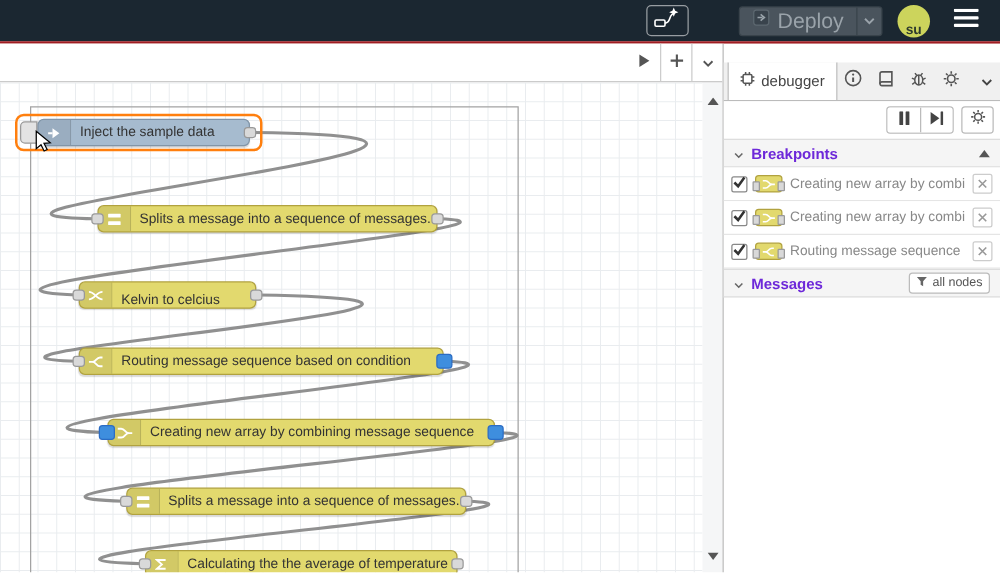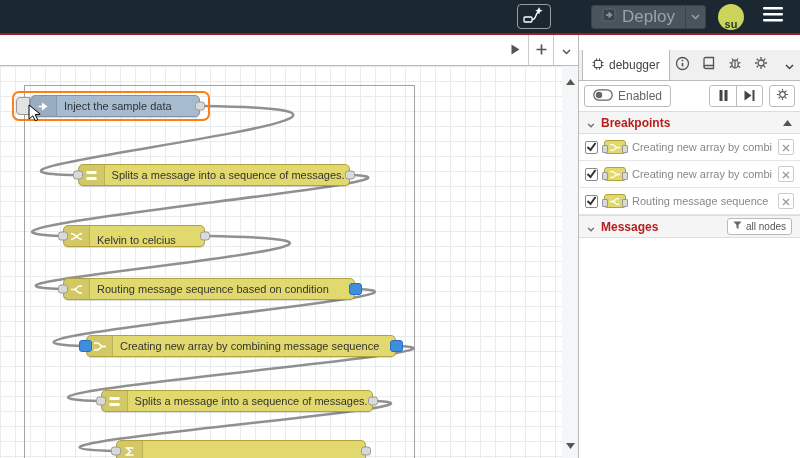--- a/index.html
+++ b/index.html
@@ -80,21 +80,21 @@
                  border:1px solid #bbb; border-radius:3px; background:#fff; color:#666; font-size:12px; cursor:pointer; }
   .btn-group { margin-left:auto; display:flex; border:1px solid #bbb; border-radius:3px; overflow:hidden; }
   .sq-btn { width:26px; height:20px; display:flex; align-items:center; justify-content:center;
             background:#fff; cursor:pointer; }
   .btn-group .sq-btn + .sq-btn { border-left:1px solid #bbb; }
   .gear-btn { width:26px; height:22px; border:1px solid #bbb; border-radius:3px; margin-left:6px;
             display:flex; align-items:center; justify-content:center; background:#fff; cursor:pointer; }
 
   .sect-header { height:23px; background:#f5f5f5; border-top:1px solid #ddd; border-bottom:1px solid #ddd;
                  display:flex; align-items:center; gap:6px; padding:0 8px; cursor:pointer; }
-  .sect-title { font-size:12px; font-weight:bold; color:#b91c1c; }
+  .sect-title { font-size:12px; font-weight:bold; color:#6d28d9; }
   .sect-header .right { margin-left:auto; display:flex; align-items:center; }
 
   .bp-row { height:27px; display:flex; align-items:center; gap:6px; padding:0 6px;
             border-bottom:1px solid #e5e5e5; background:#fff; }
   .chk { width:13px; height:13px; border:1px solid #888; border-radius:2px; background:#fff;
          display:flex; align-items:center; justify-content:center; cursor:pointer; flex:none; }
   .mini-node { position:relative; width:22px; height:14px; background:#e2d96e; border:1px solid #b1a23f;
          border-radius:3px; display:flex; align-items:center; justify-content:center; flex:none; }
   .mini-node::before, .mini-node::after { content:""; position:absolute; top:4px; width:4px; height:6px;
          background:#d9d9d9; border:1px solid #999; border-radius:1px; }
@@ -254,20 +254,21 @@
         <span class="port in"></span>
         <span class="port out"></span>
       </div>
 
       <div class="node yellow" style="left:116px; top:374px; width:250px;">
         <span class="nicon">
           <svg width="10" height="11" viewBox="0 0 10 11" fill="none" stroke="#fff" stroke-width="1.5">
               <path d="M8.5,2 H1.5 L5.5,5.5 L1.5,9 H8.5"></path>
             </svg>
         </span>
+        <span class="nlabel">Calculating the the average of temperature</span>
         <span class="port in"></span>
         <span class="port out"></span>
       </div>
 
       <div class="cursor">
         <svg width="14" height="19" viewBox="0 0 14 19">
             <path d="M1,1 L1,15 L4.8,11.8 L7.3,16.8 L9.7,15.6 L7.2,10.7 L12.2,10.2 Z" fill="#fff" stroke="#000" stroke-width="1"></path>
           </svg>
       </div>
     </div>
@@ -323,27 +324,20 @@
             </svg></span>
       </div>
       <div class="stab-caret">
         <span><svg width="9" height="6" viewBox="0 0 9 6" fill="none" stroke="#444" stroke-width="1.5">
               <path d="M1,1 L4.5,4.5 L8,1"></path>
             </svg></span>
       </div>
     </div>
 
     <div class="controls">
-      <div class="enabled-btn">
-        <span><svg width="20" height="12" viewBox="0 0 20 12" fill="none" stroke="#666" stroke-width="1.3">
-              <rect x="0.8" y="0.8" width="18.4" height="10.4" rx="5.2"></rect>
-              <circle cx="6" cy="6" r="3.2" fill="#666" stroke="none"></circle>
-            </svg></span>
-        <span>Enabled</span>
-      </div>
       <div class="btn-group">
         <div class="sq-btn">
           <span><svg width="9" height="11" viewBox="0 0 9 11" fill="#444">
                 <rect x="0.5" width="3" height="11" rx="0.5"></rect>
                 <rect x="5.5" width="3" height="11" rx="0.5"></rect>
               </svg></span>
         </div>
         <div class="sq-btn">
           <span><svg width="11" height="11" viewBox="0 0 11 11" fill="#444">
                 <path d="M0.5,0.5 L7.5,5.5 L0.5,10.5 Z"></path>

